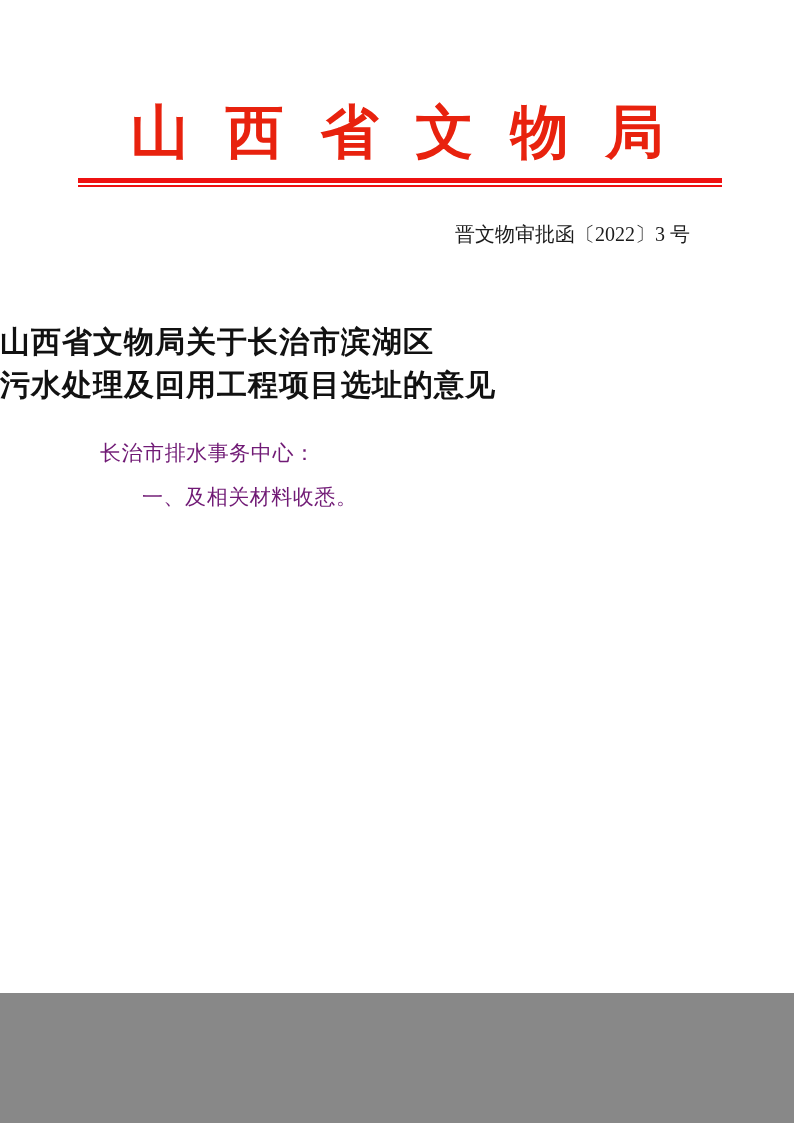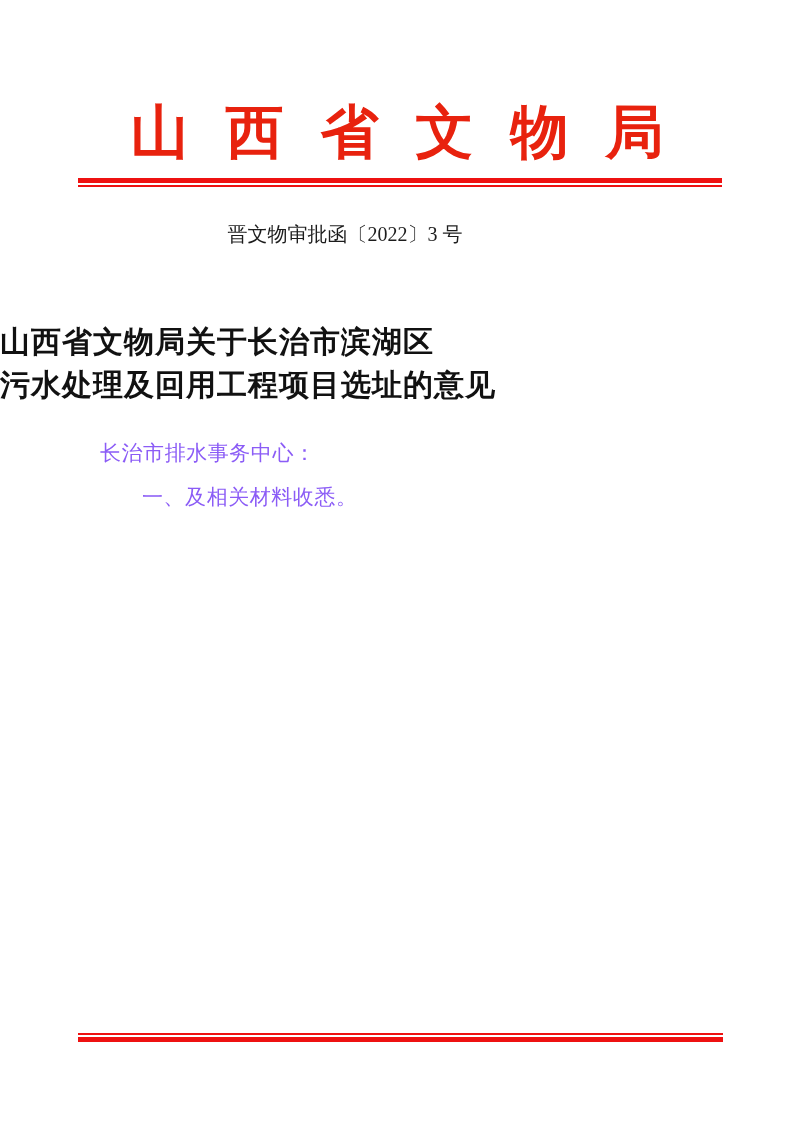--- a/index.html
+++ b/index.html
@@ -3,21 +3,21 @@
 <meta charset="utf-8">
 <style>
   html, body {
     margin: 0;
     padding: 0;
     background: #888;
   }
   .page {
     position: relative;
     width: 794px;
-    height: 1123px;
+    height: 993px;
     margin: 0 auto;
     background: #ffffff;
     overflow: hidden;
     font-family: "Liberation Serif", "DejaVu Serif", serif;
     color: #1c1c1c;
   }
   
   .agency-name {
     padding-top: 102px;
     font-size: 58px;
@@ -39,42 +39,42 @@
   .rule-top .bar-thin {
     height: 2px;
     margin-top: 2px;
     background: var(--rule-red, #ee1111);
   }
   
   .doc-number {
     margin-top: 34px;
     font-size: 20px;
     line-height: 26px;
-    text-align: center;
+    text-align: right;
     padding-right: 104px;
     color: #1c1c1c;
   }
   
   .doc-title {
     margin-top: 73px;
     font-size: 30px;
     line-height: 43px;
     font-weight: bold;
     letter-spacing: 1px;
     color: #111;
   }
   
   .doc-body {
     margin: 25px 89px 0 100px;
     font-size: 21px;
     line-height: 44px;
     letter-spacing: 0.55px;
     text-align: justify;
     text-justify: inter-character;
-    color: #8b5cf6;
+    color: #701a75;
   }
   .doc-body p {
     margin: 0;
     text-indent: 2em;
   }
   .doc-body p.salutation {
     text-indent: 0;
   }
   
   .rule-bottom {

